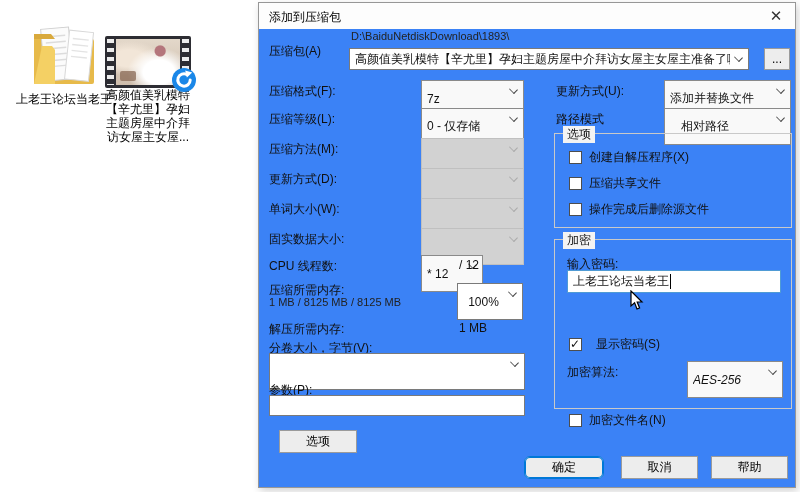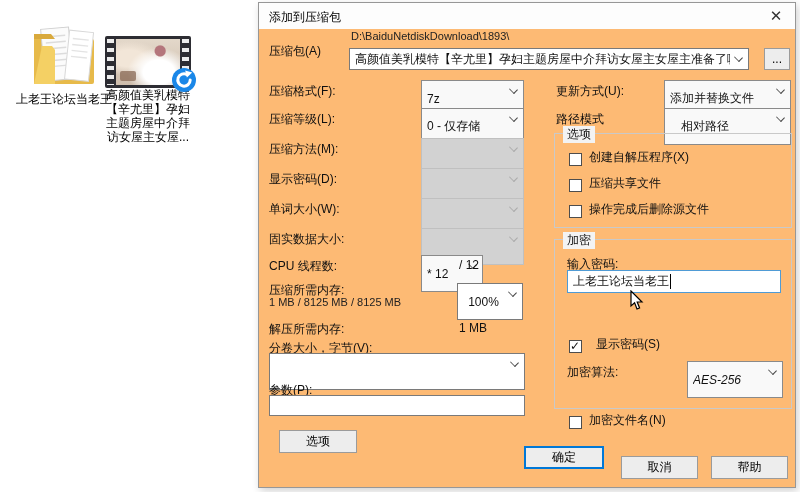--- a/index.html
+++ b/index.html
@@ -29,21 +29,21 @@
       radial-gradient(ellipse at 67% 72%, #ffffff 0 26%, rgba(255,255,255,0) 52%),
       radial-gradient(ellipse at 20% 42%, #f2e6d8 0 22%, rgba(0,0,0,0) 46%),
       linear-gradient(#e3d8ca,#cdbcab);
   }
   .film .photo::after { content:""; position:absolute; left:6%; bottom:8%; width:26%; height:22%;
     background:#8a6a55; opacity:.75; border-radius:2px; }
   .sync-badge { position:absolute; right:-6px; bottom:-5px; width:26px; height:26px; }
 
   
   .dialog { position:absolute; left:258px; top:2px; width:538px; height:486px;
-    background:#fdba74; border:1px solid #979797;
+    background:#3b82f6; border:1px solid #979797;
     box-shadow:2px 3px 8px rgba(0,0,0,.18); }
   .titlebar { position:absolute; left:0; top:0; right:0; height:26px; background:#fdfdfd; }
   .title-text { position:absolute; left:10px; top:6px; font-size:12px; color:#000; white-space:nowrap; }
   .close-btn { position:absolute; right:0; top:0; width:38px; height:26px;
     display:flex; align-items:center; justify-content:center;
     font-size:15px; color:#333; }
 
   .lbl { position:absolute; white-space:nowrap; color:#101010; }
   .lbl.sm { font-size:11px; color:#222; }
 
@@ -62,21 +62,21 @@
   .textbox.focus { border:1px solid #4f9bd5; height:23px; }
   .caret { display:inline-block; width:1px; height:15px; background:#000; margin-left:1px; }
 
   .btn { position:absolute; height:23px; background:#ededed; border:1px solid #9b9b9b;
     display:flex; align-items:center; justify-content:center; font-size:12px; color:#000; }
   .btn.default { border:1px solid #0078d7; box-shadow:inset 0 0 0 1px #0078d7; }
 
   .group { position:absolute; border:1px solid #c9c9c9; }
   .group-title { position:absolute; left:8px; top:-8px; background:#f3f3f3; padding:0 4px; font-size:12px; }
 
-  .chkrow { position:absolute; display:flex; align-items:flex-end; gap:7px; }
+  .chkrow { position:absolute; display:flex; align-items:center; gap:7px; }
   .chk { width:13px; height:13px; background:#fff; border:1px solid #4d4d4d; position:relative; flex:0 0 auto; }
   .chk.checked::after { content:"✓"; position:absolute; left:0px; top:-2px; font-size:12px; color:#111; }
 
   .right-val { position:absolute; white-space:nowrap; }
 
   .cursor-svg { position:absolute; left:630px; top:290px; pointer-events:none; }
 </style>
 </head>
 <body>
 
@@ -154,21 +154,21 @@
       <span class="val">0 - 仅存储</span>
         <span class="chev"></span>
     </div>
 
     <span class="lbl" style="left:10px; top:138px;">压缩方法(M):</span>
     <div class="combo disabled" style="left:162px; top:135px; width:103px;">
       <span class="val"></span>
         <span class="chev"></span>
     </div>
 
-    <span class="lbl" style="left:10px; top:168px;">显示密码(D):</span>
+    <span class="lbl" style="left:10px; top:168px;">更新方式(D):</span>
     <div class="combo disabled" style="left:162px; top:165px; width:103px;">
       <span class="val"></span>
         <span class="chev"></span>
     </div>
 
     <span class="lbl" style="left:10px; top:198px;">单词大小(W):</span>
     <div class="combo disabled" style="left:162px; top:195px; width:103px;">
       <span class="val"></span>
         <span class="chev"></span>
     </div>
@@ -252,21 +252,21 @@
       <div class="combo" style="left:132px; top:121px; width:96px;font-style:italic;">
         <span class="val">AES-256</span>
           <span class="chev"></span>
       </div>
       <div class="chkrow" style="left:14px; top:148px;margin-top:24px;">
         <span class="chk"></span>
         <span>加密文件名(N)</span>
       </div>
     </div>
 
-    <div class="btn default" style="left:265px; top:443px; width:80px;">确定</div>
+    <div class="btn default" style="left:265px; top:453px; width:80px;border-radius:6px;">确定</div>
     <div class="btn" style="left:362px; top:453px; width:77px;">取消</div>
     <div class="btn" style="left:452px; top:453px; width:77px;">帮助</div>
   </div>
 
   <svg class="cursor-svg" width="14" height="21" viewBox="0 0 14 21">
     <path d="M1 1 L1 16 L4.6 12.8 L7 19 L9.6 18 L7.2 12 L12 12 Z" fill="#ffffff" stroke="#000000" stroke-width="1.2"></path>
   </svg>
 </div>
 
 </body></html>

